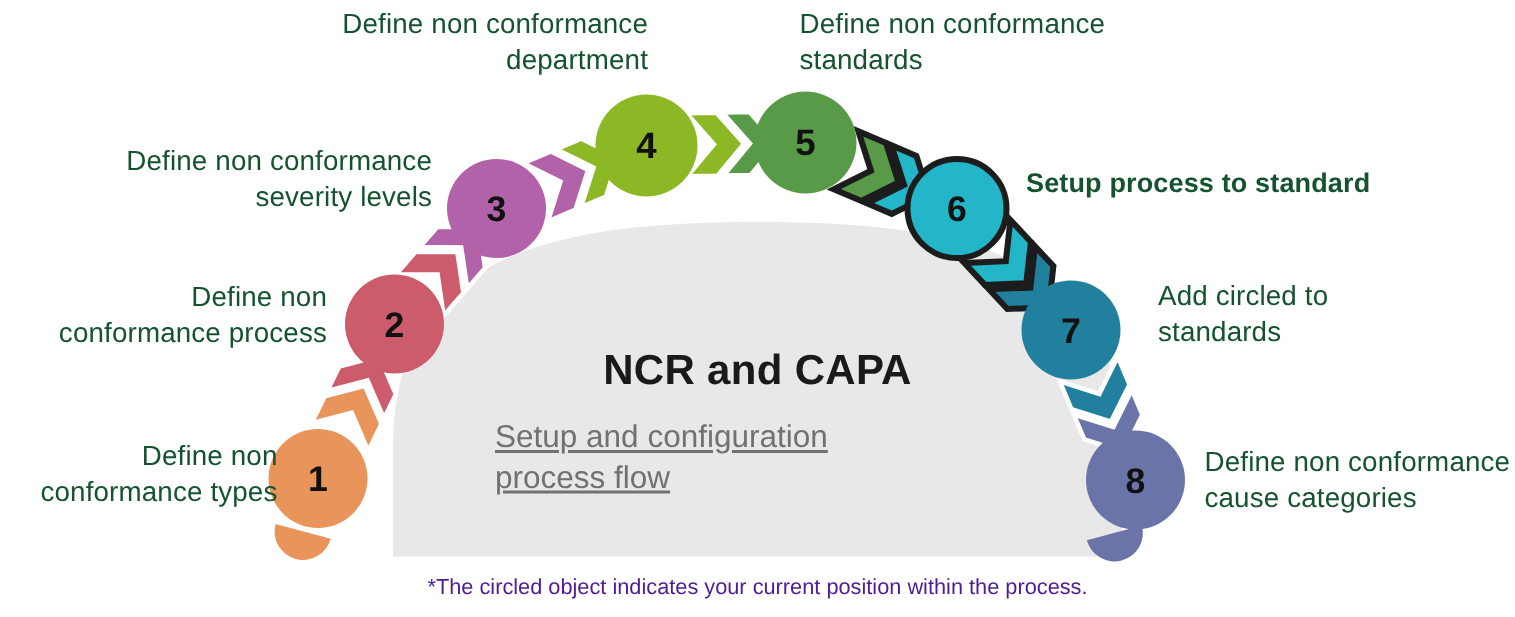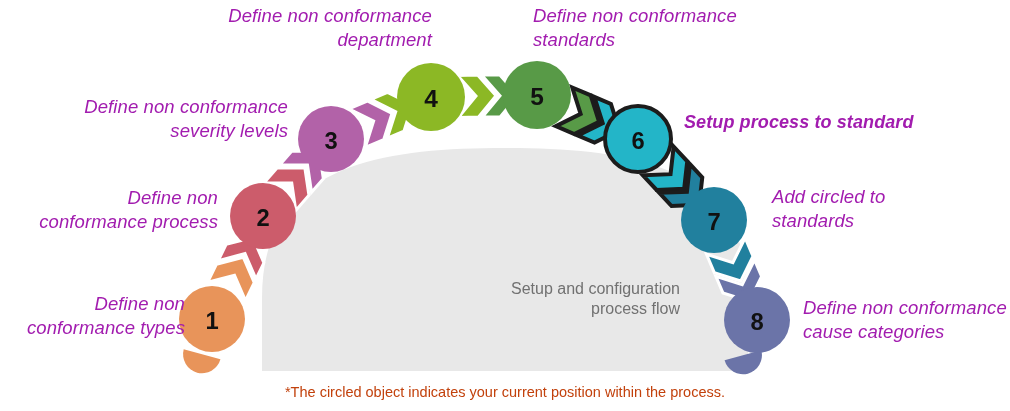--- a/index.html
+++ b/index.html
@@ -8,52 +8,52 @@
     background:#ffffff;
     font-family:"Liberation Sans", sans-serif;
     overflow:hidden;
     position:relative;
   }
   #stage{position:absolute;inset:0;width:1010px;height:411px;}
   svg#diagram{position:absolute;left:0;top:0;width:1010px;height:411px;}
 
   .lbl{
     position:absolute;
-    color:#a21caf;
+    color:#14532d;
     font-size:18.5px;
     line-height:1.30;
     letter-spacing:.1px;
     white-space:pre-line;
-    font-style:italic;
   }
   .lbl.right{text-align:right;}
   .lbl.left{text-align:left;}
   .lbl.bold{font-weight:bold;font-size:18px;}
 
   .center-title{
     position:absolute;
     text-align:center;
     font-weight:bold;
     font-size:28px;
     color:#1a1a1a;
     letter-spacing:.2px;
   }
   .center-sub{
     position:absolute;
-    text-align:right;
-    font-size:16px;
+    text-align:left;
+    font-size:21px;
     line-height:1.28;
     color:#717171;
     white-space:pre-line;
+    text-decoration:underline;
   }
   .footnote{
     position:absolute;
     text-align:center;
     font-size:14.5px;
-    color:#c2410c;
+    color:#4c1d95;
     width:100%;
     left:0;
   }
   .num{
     font-weight:bold;
     fill:#111111;
     font-family:"Liberation Sans", sans-serif;
     text-anchor:middle;
     dominant-baseline:central;
   }
@@ -134,20 +134,21 @@
           <circle cx="714" cy="220" r="33" fill="#21809E"></circle>
           <text x="714" y="221" class="num" font-size="23.759999999999998">7</text>
         </g>
         <g>
           <circle cx="757" cy="320" r="33" fill="#6B74A8"></circle>
           <text x="757" y="321" class="num" font-size="23.759999999999998">8</text>
         </g>
       </g>
   </svg>
 
+  <div class="center-title" style="left: 330px; top: 231px; width: 350px;">NCR and CAPA</div>
   <div class="center-sub" style="left: 330px; top: 279px; width: 350px;">Setup and configuration
 process flow</div>
   <div class="footnote" style="top: 384px;">*The circled object indicates your current position within the process.</div>
 
   <div id="label-layer">
       <div class="lbl right" style="left: 20px; top: 292px; width: 165px;">Define non
 conformance types</div>
       <div class="lbl right" style="left: 38px; top: 186px; width: 180px;">Define non
 conformance process</div>
       <div class="lbl right" style="left: 48px; top: 95px; width: 240px;">Define non conformance

